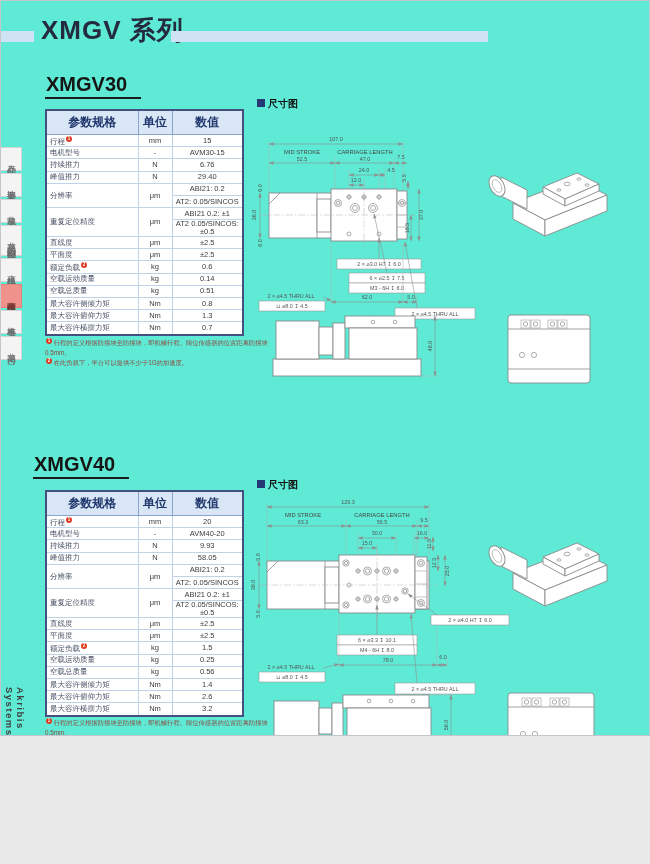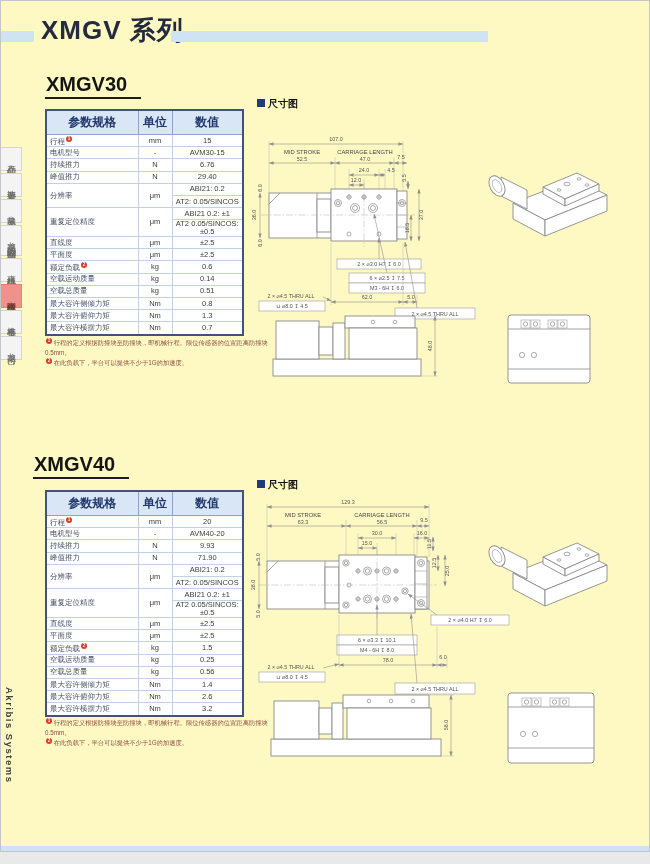--- a/index.html
+++ b/index.html
@@ -1,18 +1,18 @@
 <!DOCTYPE html>
 <html><head>
 <meta charset="utf-8">
 <style>
   html,body{margin:0;padding:0;background:#e9e9e9;}
   .page{
-    position:relative;width:650px;height:852px;margin:0 auto;
-    background:#fef9c3;border:1px solid #c3c6ca;box-sizing:border-box;
+    position:relative;width:650px;height:736px;margin:0 auto;
+    background:#5eead4;border:1px solid #c3c6ca;box-sizing:border-box;
     font-family:"Liberation Sans","DejaVu Sans",sans-serif;overflow:hidden;
   }
   
   .bar{position:absolute;height:11px;background:#cfe3f4;}
   .bar-left{left:0;top:30px;width:33px;}
   .bar-right{left:170px;top:30px;width:317px;}
   .page-title{position:absolute;left:40px;top:12px;font-size:26px;font-weight:bold;color:#242b40;letter-spacing:1px;}
   
   .tabs{position:absolute;left:0;top:146px;width:22px;display:flex;flex-direction:column;gap:2px;}
   .tab{
@@ -388,21 +388,21 @@
           <td>AVM40-20</td>
         </tr>
         <tr>
           <td class="p" rowspan="1">持续推力</td>
           <td rowspan="1">N</td>
           <td>9.93</td>
         </tr>
         <tr>
           <td class="p" rowspan="1">峰值推力</td>
           <td rowspan="1">N</td>
-          <td>71.90</td>
+          <td>58.05</td>
         </tr>
         <tr>
           <td class="p" rowspan="2">分辨率</td>
           <td rowspan="2">μm</td>
           <td>ABI21: 0.2</td>
         </tr>
         <tr>
           <td>AT2: 0.05/SINCOS</td>
         </tr>
         <tr>

